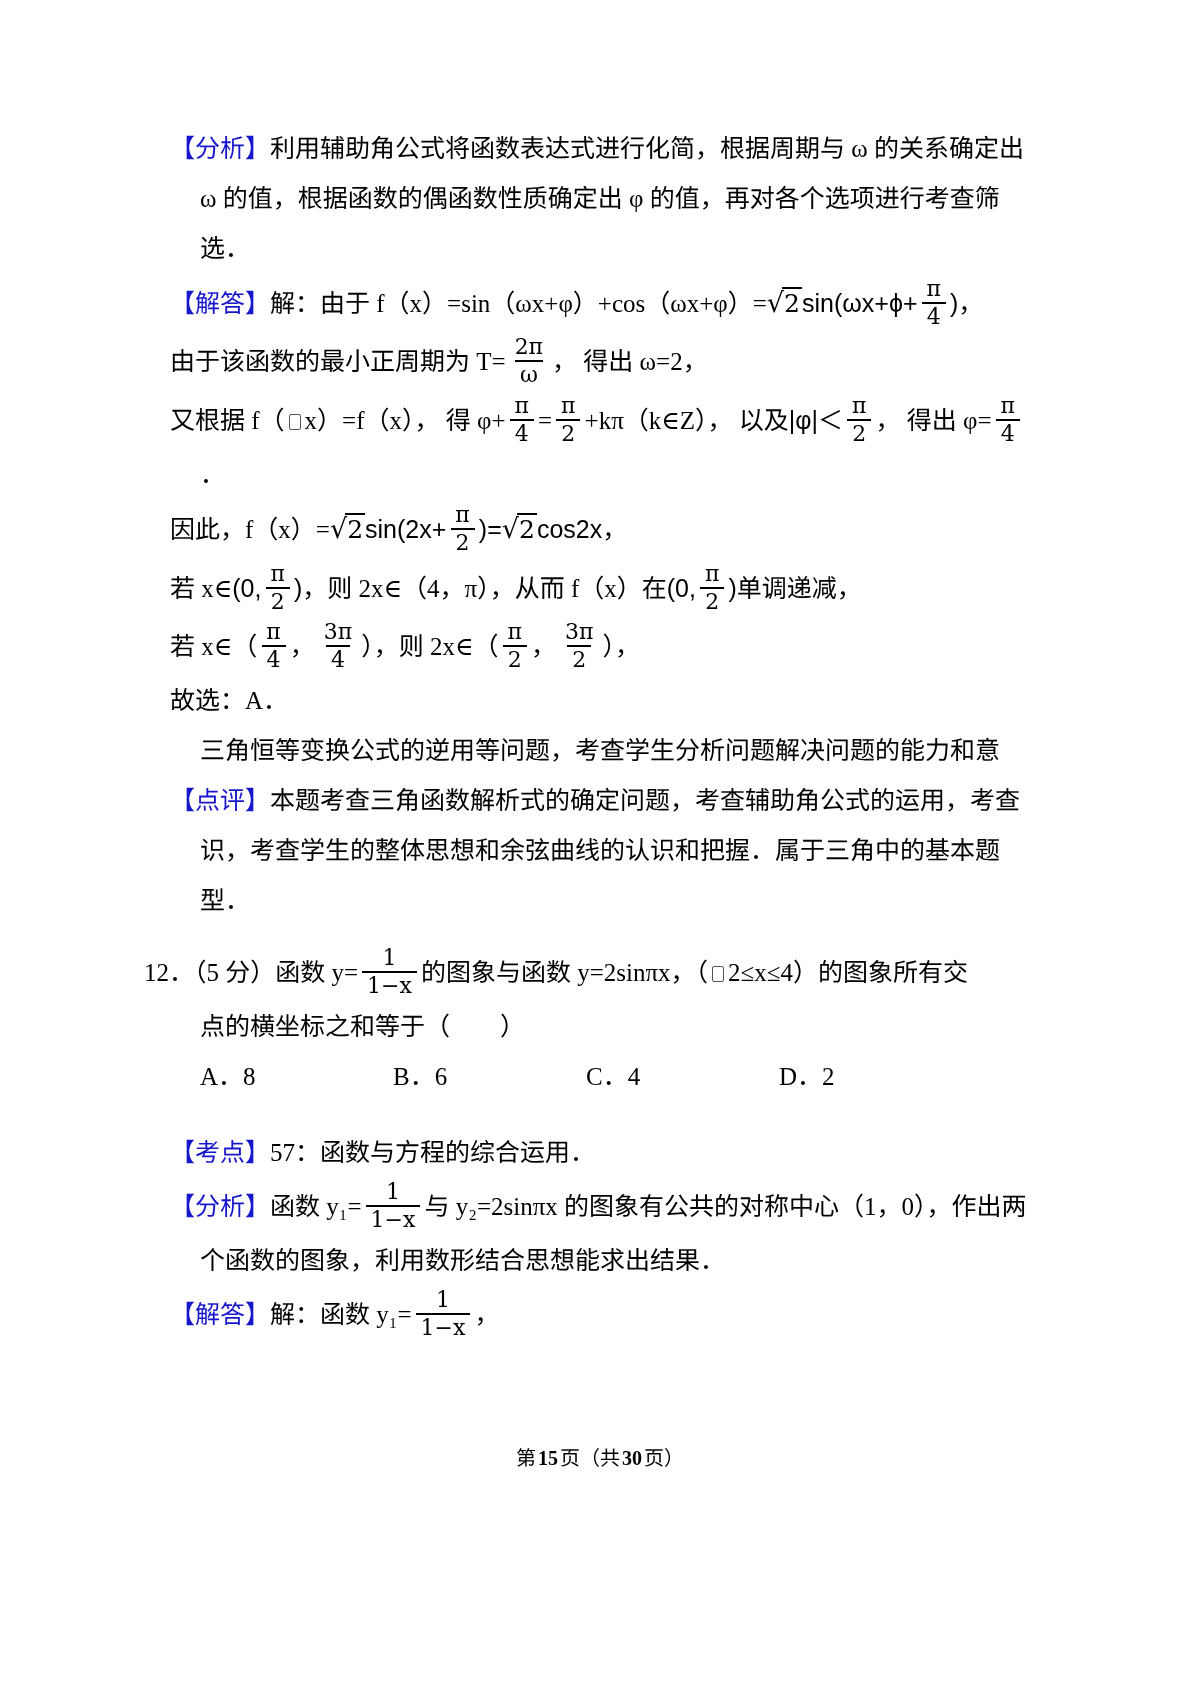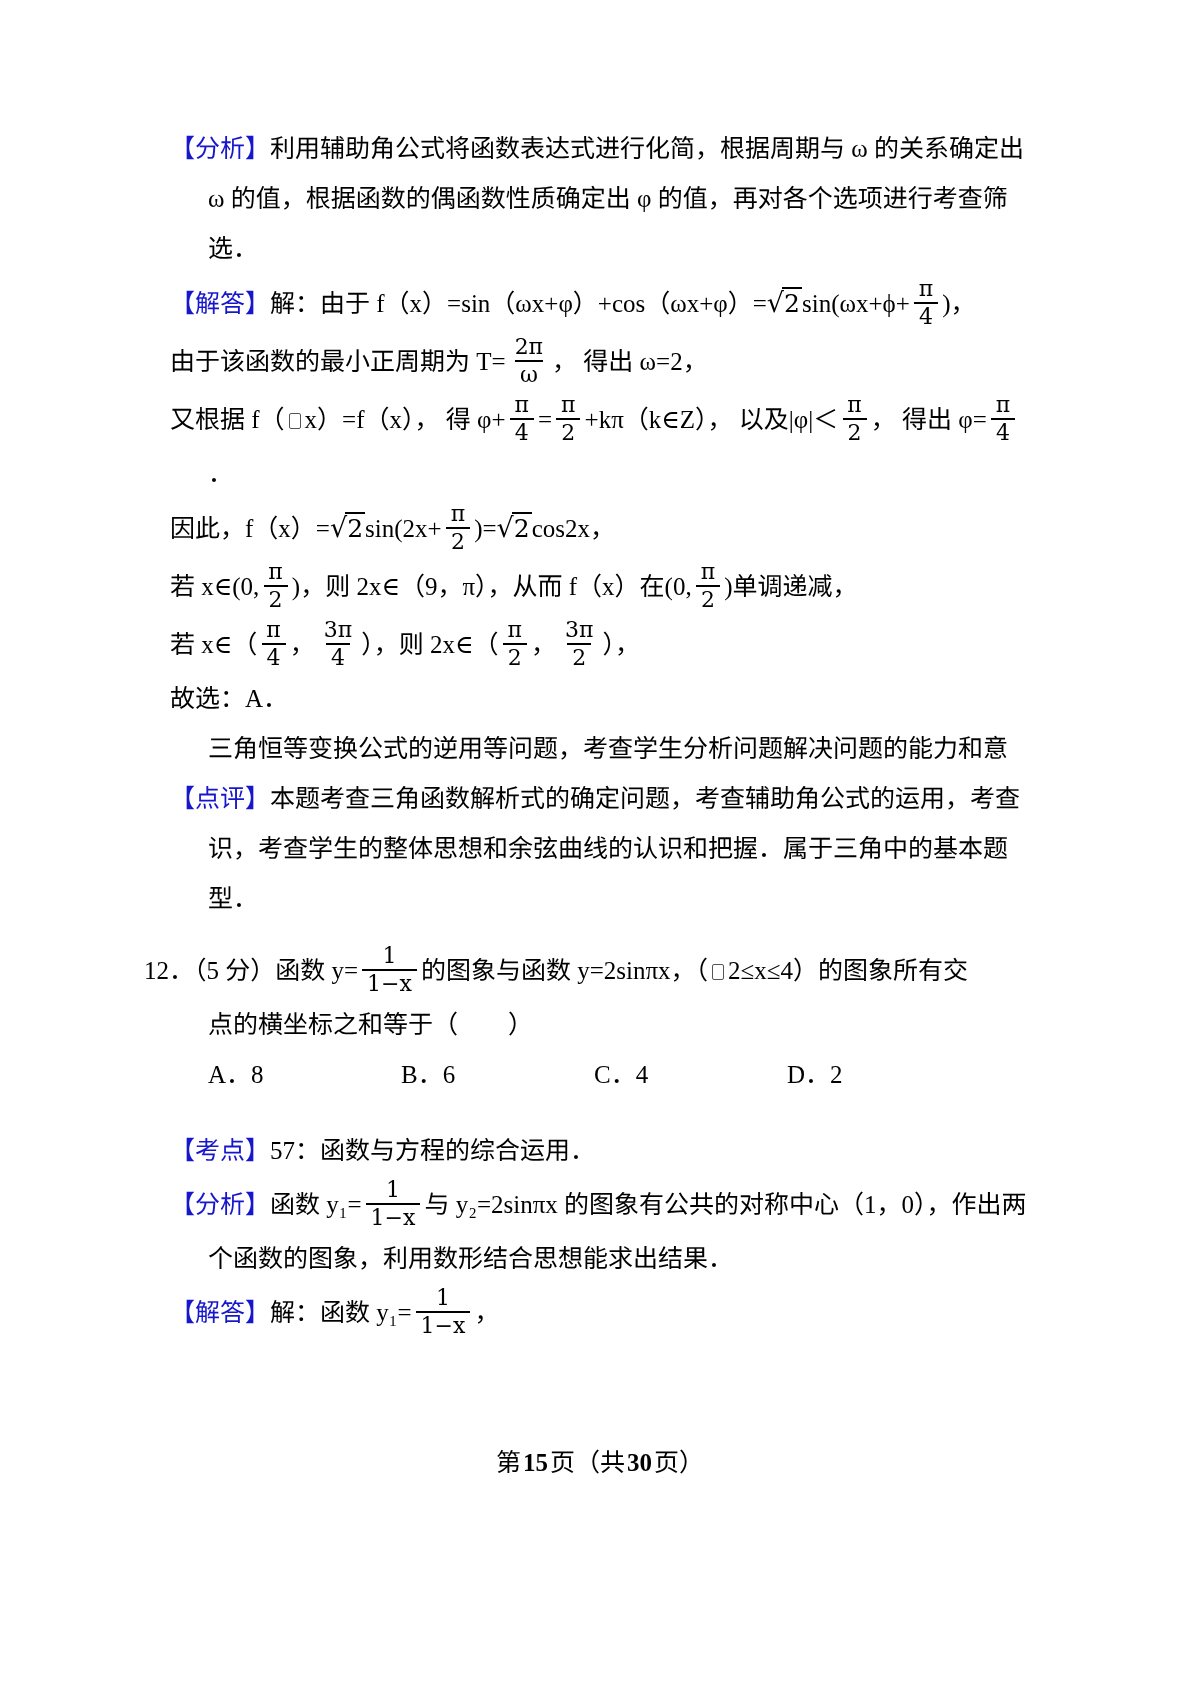--- a/index.html
+++ b/index.html
@@ -2,38 +2,38 @@
 <html lang="zh-CN" style="--label: #1616cc;"><head>
 <meta charset="utf-8">
 <style>
   *{margin:0;padding:0;box-sizing:border-box}
   html,body{background:#fff}
   body{width:1200px;height:1700px;color:#000;font-size:25px;
        font-family:"Liberation Serif","DejaVu Serif",serif;position:relative;overflow:hidden}
   .doc{padding:124px 61px 0 170px}
   .ln{line-height:50px;white-space:nowrap}
   .lnf{line-height:58px}
-  .cont{margin-left:38px}
+  .cont{margin-left:30px}
   .lbl{color:var(--label,#1616cc)}
-  .m{font-family:Liberation Serif, serif}
+  .m{font-family:Liberation Sans, sans-serif}
   .frac{display:inline-flex;flex-direction:column;align-items:center;vertical-align:middle;
         line-height:1.12;font-size:22px;margin:0 4px;font-family:"DejaVu Serif",serif;
         position:relative;top:-3px}
   .frac .num{padding:0 5px}
   .frac .den{border-top:2px solid #000;padding:1px 5px 0}
   .sqrt{font-family:"DejaVu Serif",serif;white-space:nowrap}
   .sqrt .rad{font-size:1.08em}
   .sqrt .radbody{border-top:2px solid #000;margin-left:-2px;padding:0 2px}
   .mbox{display:inline-block;width:12px;height:16px;border:1px solid #555;border-radius:2px;
         vertical-align:-1px;margin:0 4px;background:#fff}
   .opt{display:inline-block;width:193px}
   .qline{margin-left:-26px}
   .sp18{height:18px}
   .sp26{height:26px}
-  .footer{position:absolute;left:0;top:1442px;width:100%;text-align:center;font-size:25px}
+  .footer{position:absolute;left:0;top:1442px;width:100%;text-align:center;font-size:20px}
   .footer .num{font-weight:700;padding:0 2px}
 </style>
 </head>
 <body>
 
 <div class="doc">
 
   <div class="ln"><span class="lbl">【分析】</span><span>利用辅助角公式将函数表达式进行化简，根据周期与 ω 的关系确定出</span></div>
   <div class="ln cont"><span>ω 的值，根据函数的偶函数性质确定出 φ 的值，再对各个选项进行考查筛</span></div>
   <div class="ln cont"><span>选．</span></div>
@@ -65,21 +65,21 @@
   <div class="ln cont"><span>．</span></div>
 
   <div class="ln lnf"><span>因此，f（x）=</span><span class="sqrt"><span class="rad">√</span><span class="radbody">2</span></span><span class="m">sin(2x+</span><span class="frac">
         <span class="num">π</span>
         <span class="den">2</span>
       </span><span class="m">)=</span><span class="sqrt"><span class="rad">√</span><span class="radbody">2</span></span><span class="m">cos2x，</span></div>
 
   <div class="ln lnf"><span>若 x∈</span><span class="m">(0,</span><span class="frac">
         <span class="num">π</span>
         <span class="den">2</span>
-      </span><span class="m">)</span><span>，则 2x∈（9，π），从而 f（x）在</span><span class="m">(0,</span><span class="frac">
+      </span><span class="m">)</span><span>，则 2x∈（4，π），从而 f（x）在</span><span class="m">(0,</span><span class="frac">
         <span class="num">π</span>
         <span class="den">2</span>
       </span><span class="m">)</span><span>单调递减，</span></div>
 
   <div class="ln lnf"><span>若 x∈（</span><span class="frac">
         <span class="num">π</span>
         <span class="den">4</span>
       </span><span>，</span><span class="frac">
         <span class="num">3π</span>
         <span class="den">4</span>

